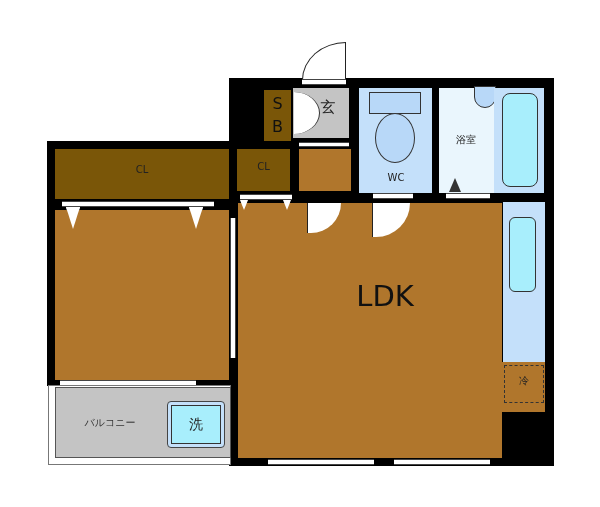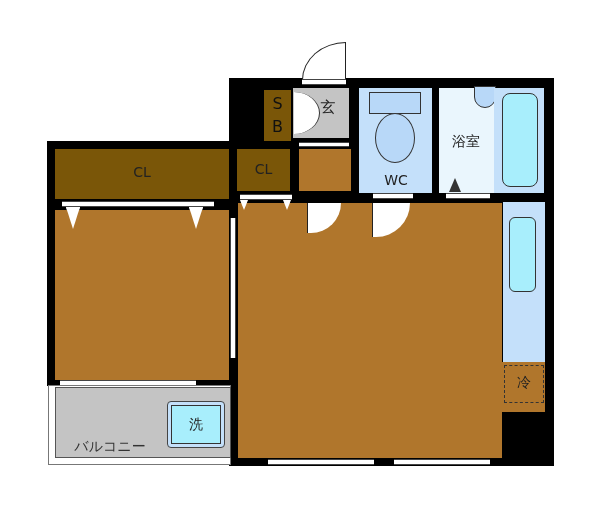--- a/index.html
+++ b/index.html
@@ -7,21 +7,21 @@
   .abs { position:absolute; box-sizing:border-box; }
   .wall { background:#000; }
   .room-brown { background:#b0762c; }
   .room-dark { background:#7a5608; }
   .room-gray { background:#c4c4c4; }
   .room-blue { background:#c4e0fa; }
   .room-lblue { background:#eaf6fd; }
   .win { background:#fff; border-top:1px solid #444; border-bottom:1px solid #444; }
   .vwin { background:#fff; border-left:1px solid #444; border-right:1px solid #444; }
   .label { color:#111; text-align:center; line-height:1.12; }
-  .small-label { color:#222; font-size:14px; text-align:center; }
+  .small-label { color:#222; font-size:10px; text-align:center; }
   .door-arc { background:#fff; }
   .tri { width:0; height:0; border-left:7px solid transparent; border-right:7px solid transparent; border-top:22px solid #fff; }
 </style>
 </head>
 <body>
 
 <div class="abs wall" style="left:229px;top:78px;width:325px;height:388px;"></div>
 <div class="abs wall" style="left:47px;top:141px;width:190px;height:245px;"></div>
 
 <div class="abs" style="left:302px;top:42px;width:44px;height:38px;border-top-left-radius:44px 38px;border-top:1px solid #222;border-left:1px solid #222;border-right:1px solid #222;background:#fff;"></div>
@@ -78,26 +78,27 @@
 </div>
 <div class="abs win" style="left:60px;top:380px;width:136px;height:6px;"></div>
 
 <div class="abs room-brown" style="left:238px;top:203px;width:264px;height:255px;"></div>
 <div class="abs room-brown" style="left:500px;top:362px;width:4px;height:50px;"></div>
 <div class="abs door-arc" style="left:307px;top:203px;width:34px;height:30px;border-radius:0 0 34px 0;border-left:1px solid #222;"></div>
 <div class="abs door-arc" style="left:372px;top:203px;width:38px;height:34px;border-radius:0 0 38px 0;border-left:1px solid #222;"></div>
 <div class="abs tri" style="left:240px;top:200px;border-left-width:4px;border-right-width:4px;border-top-width:10px;"></div>
 <div class="abs tri" style="left:283px;top:200px;border-left-width:4px;border-right-width:4px;border-top-width:10px;"></div>
 <div class="abs label" style="left:290px;top:280px;width:190px;font-size:29px;">
+  <div>LDK</div>
 </div>
 <div class="abs vwin" style="left:230px;top:218px;width:6px;height:140px;"></div>
 
 <div class="abs win" style="left:268px;top:459px;width:106px;height:6px;"></div>
 <div class="abs win" style="left:394px;top:459px;width:96px;height:6px;"></div>
 
 <div class="abs" style="left:48px;top:385px;width:183px;height:80px;border:1px solid #777;background:#fff;"></div>
 <div class="abs room-gray" style="left:55px;top:387px;width:176px;height:71px;border:1px solid #555;"></div>
-<div class="abs small-label" style="left:60px;top:416px;width:100px;color:#333;margin-top:22px;">バルコニー</div>
+<div class="abs small-label" style="left:60px;top:416px;width:100px;color:#333;">バルコニー</div>
 <div class="abs" style="left:167px;top:401px;width:58px;height:47px;border:1px solid #444;border-radius:4px;background:#c4e0fa;padding:3px;">
   <div style="width:100%;height:100%;background:#a8eefc;border:1px solid #333;box-sizing:border-box;display:flex;align-items:center;justify-content:center;font-size:14px;color:#222;">
     <span>洗</span>
   </div>
 </div>
 
 </body></html>

